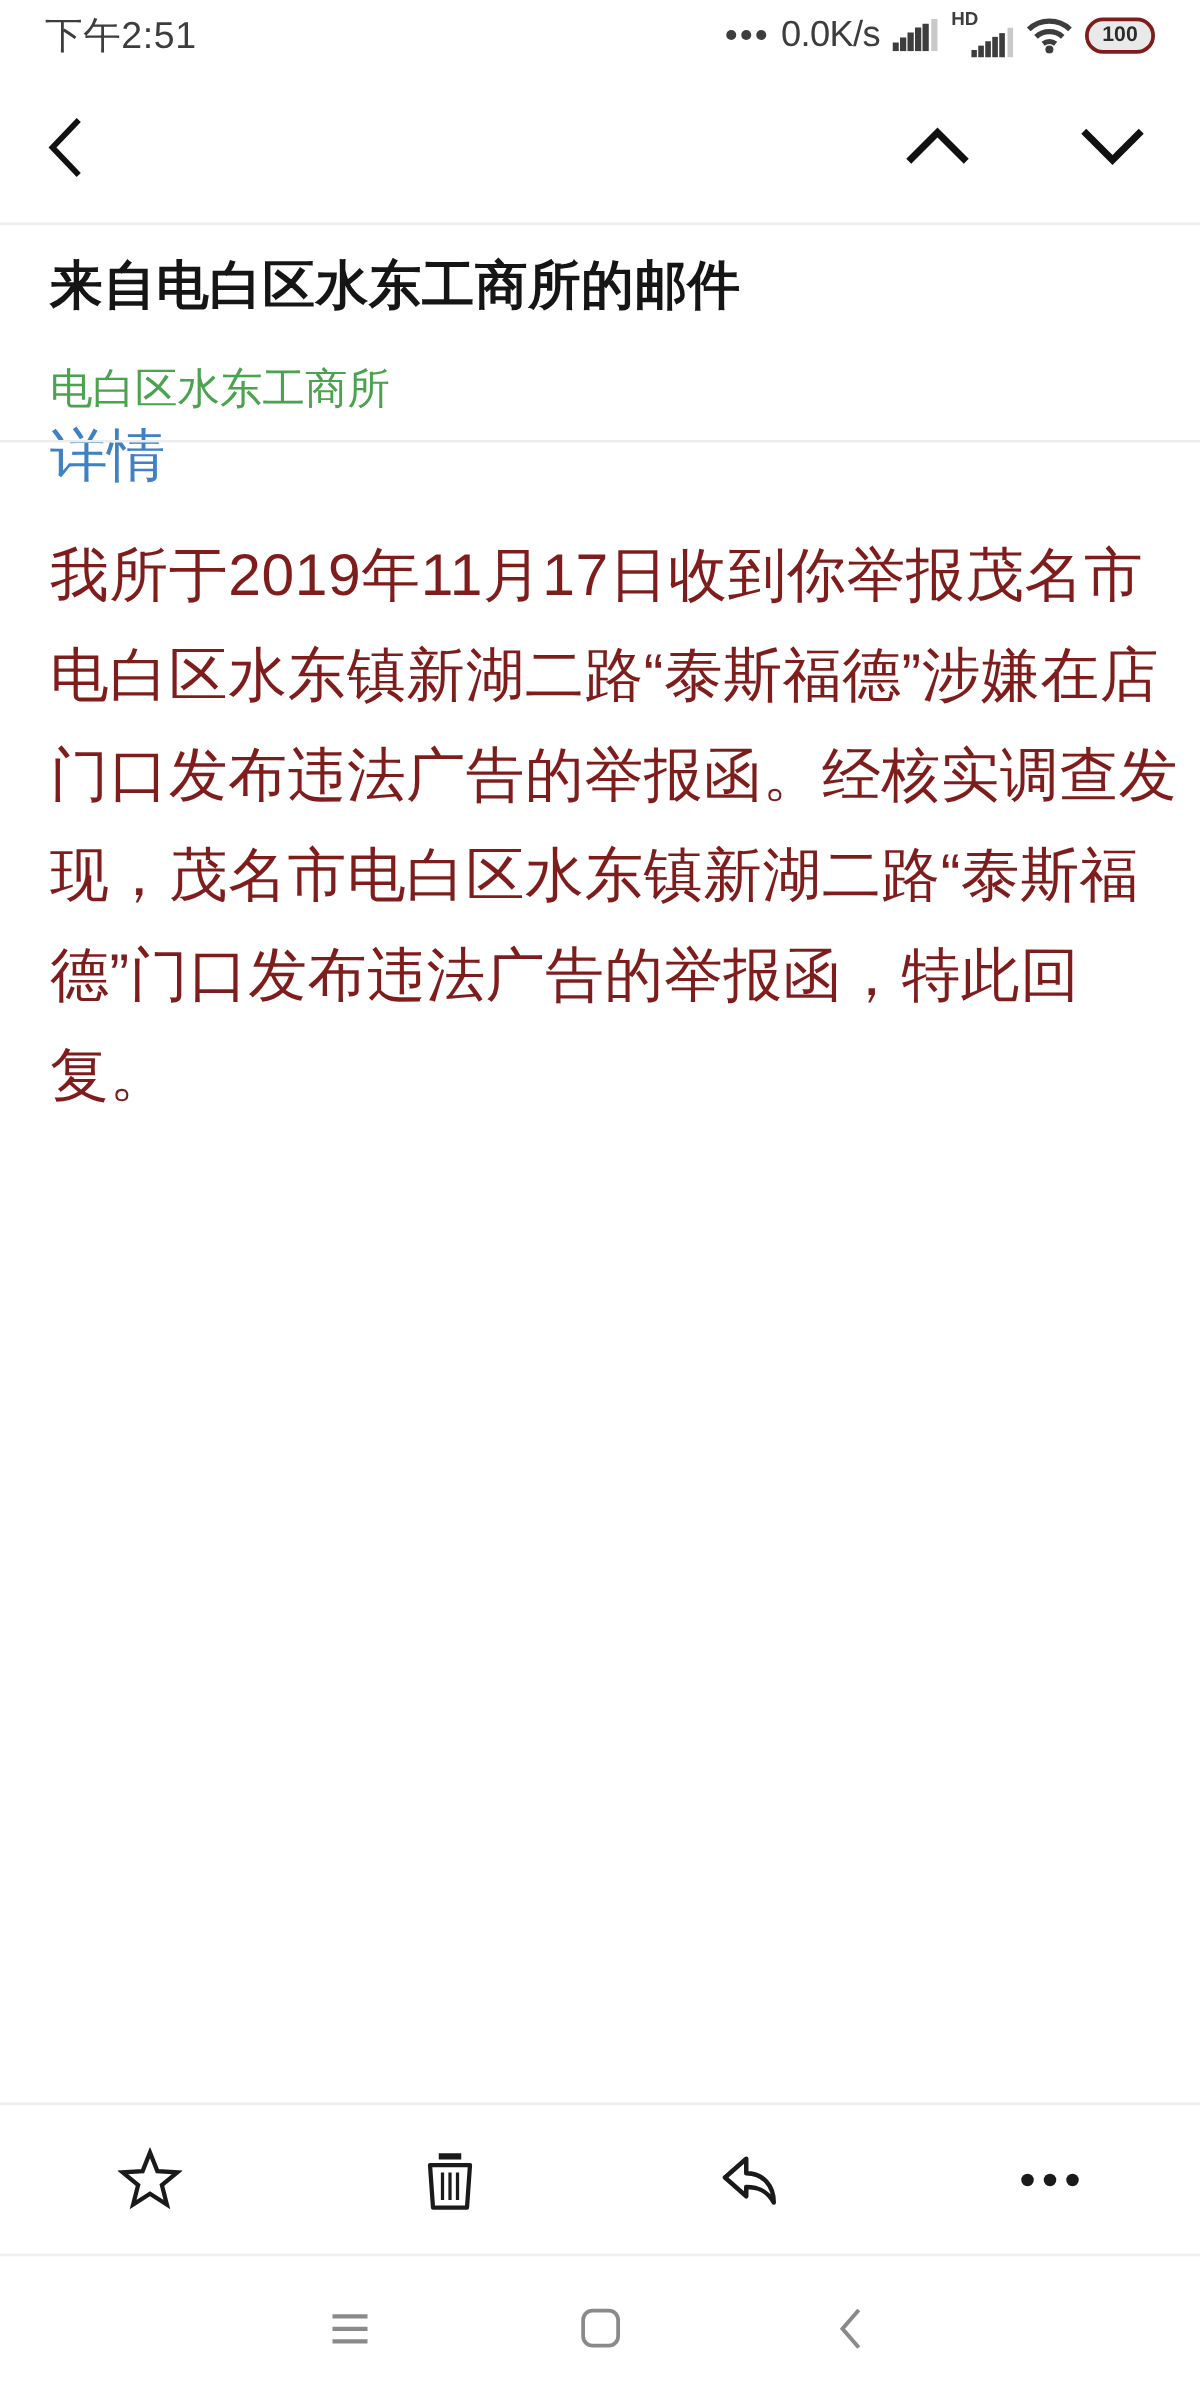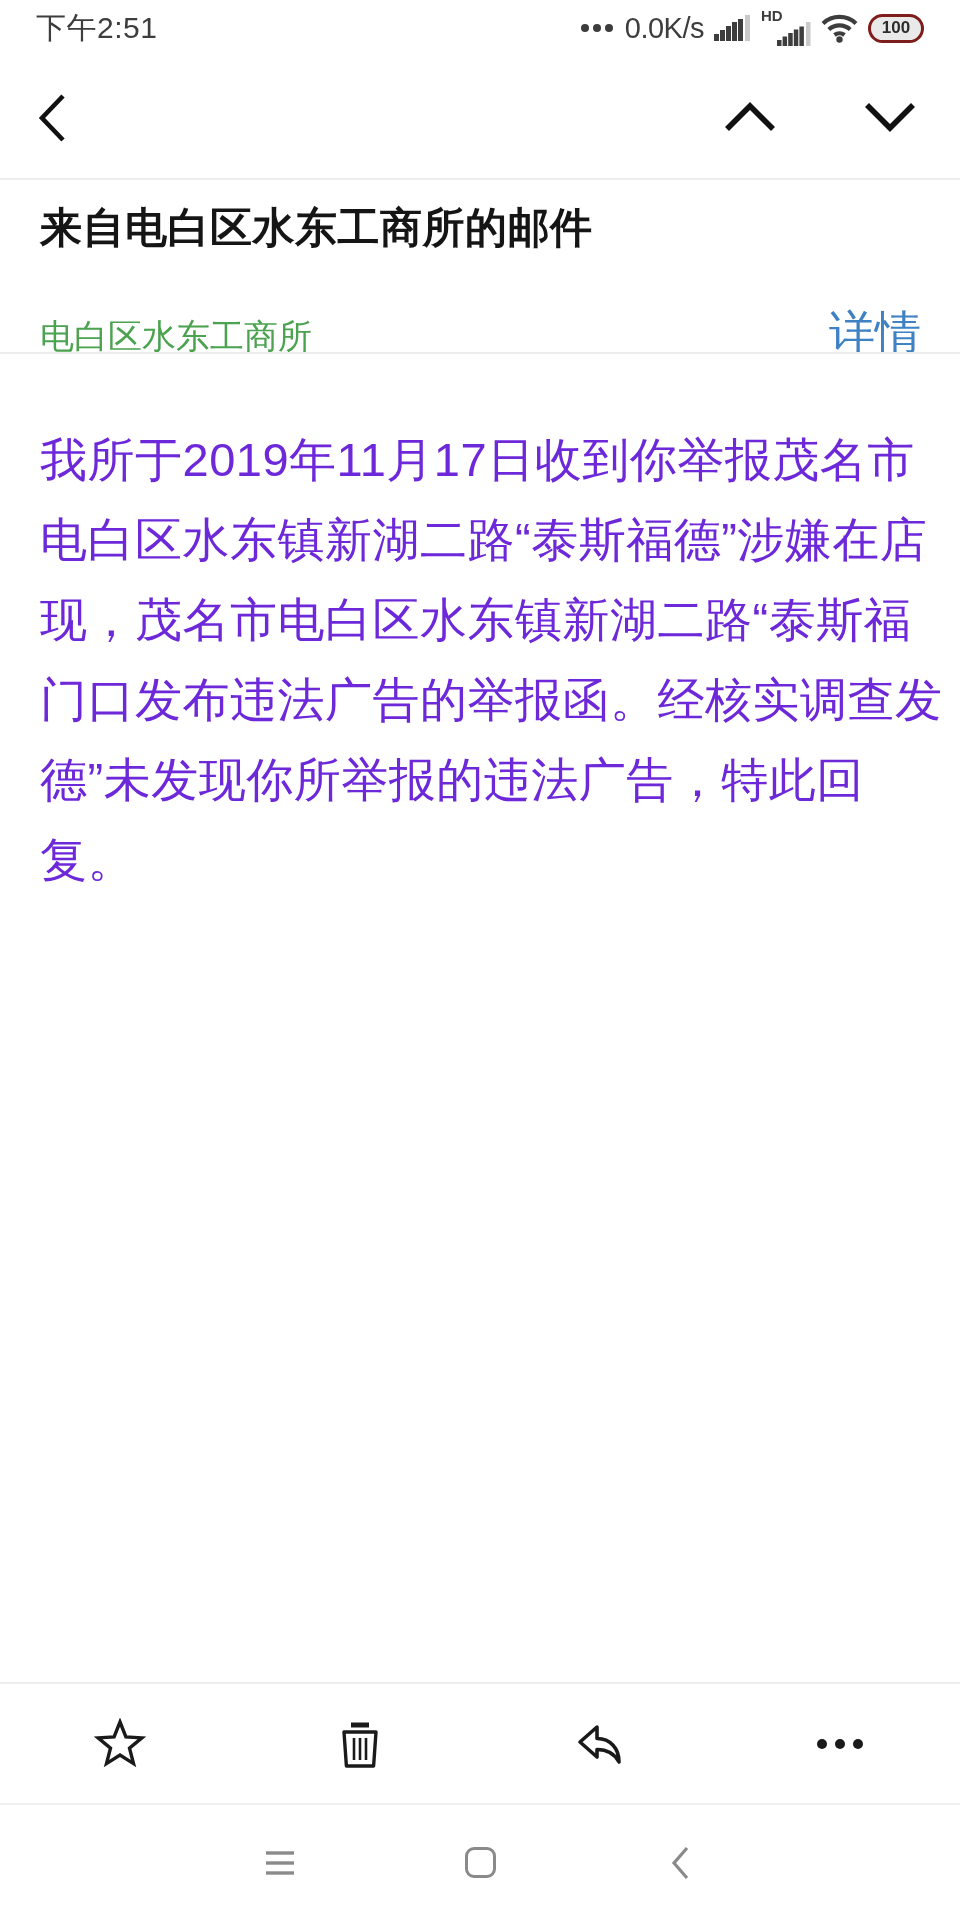--- a/index.html
+++ b/index.html
@@ -46,28 +46,28 @@
   .divider.d1 { top: 178px; }
   .divider.d2 { top: 352px; }
 
   
   .subject {
     position: absolute; top: 200px; left: 40px; right: 56px;
     font-size: 42px; font-weight: 600; color: #151515; letter-spacing: 0.5px;
     white-space: nowrap;
   }
   .sender-row {
-    position: absolute; top: 302px; left: 40px; right: 39px;
-    display: flex; justify-content: space-between; align-items: baseline;
+    position: absolute; top: 288px; left: 40px; right: 39px;
+    display: flex; justify-content: space-between; align-items: baseline; flex-direction: column;
   }
   .sender { font-size: 34px; color: #4ba24f; }
   .details-link { font-size: 46px; color: #3e82c4; }
 
   
-  .email-body { position: absolute; top: 420px; left: 40px; right: 30px; color: #6d28d9; }
+  .email-body { position: absolute; top: 420px; left: 40px; right: 30px; color: #7f1d1d; }
   .email-body .line { font-size: 47px; line-height: 80px; white-space: nowrap; letter-spacing: 0.5px; }
 
   
   .toolbar {
     position: absolute; top: 1682px; left: 0; right: 0; height: 121px;
     border-top: 2px solid #ededed;
     display: flex; align-items: center;
   }
   .tool-btn { flex: 1; display: flex; align-items: center; justify-content: center; height: 100%; }
 
@@ -153,23 +153,23 @@
   <div class="sender-row">
     <span class="sender">电白区水东工商所</span>
     <span class="details-link">详情</span>
   </div>
 
   <div class="divider d2"></div>
 
   <div class="email-body">
     <div class="line">我所于2019年11月17日收到你举报茂名市</div>
     <div class="line">电白区水东镇新湖二路“泰斯福德”涉嫌在店</div>
+    <div class="line">门口发布违法广告的举报函。经核实调查发</div>
     <div class="line">现，茂名市电白区水东镇新湖二路“泰斯福</div>
-    <div class="line">门口发布违法广告的举报函。经核实调查发</div>
-    <div class="line">德”未发现你所举报的违法广告，特此回</div>
+    <div class="line">德”门口发布违法广告的举报函，特此回</div>
     <div class="line">复。</div>
   </div>
 
   <div class="toolbar">
     <div class="tool-btn">
       <svg width="52" height="52" viewBox="0 0 52 52">
         <polygon points="26,4 31.9,18.9 47.9,19.9 35.5,30.1 39.5,45.6 26,37 12.5,45.6 16.5,30.1 4.1,19.9 20.1,18.9" fill="none" stroke="#1a1a1a" stroke-width="3.4" stroke-linejoin="miter"></polygon>
       </svg>
     </div>
     <div class="tool-btn">

